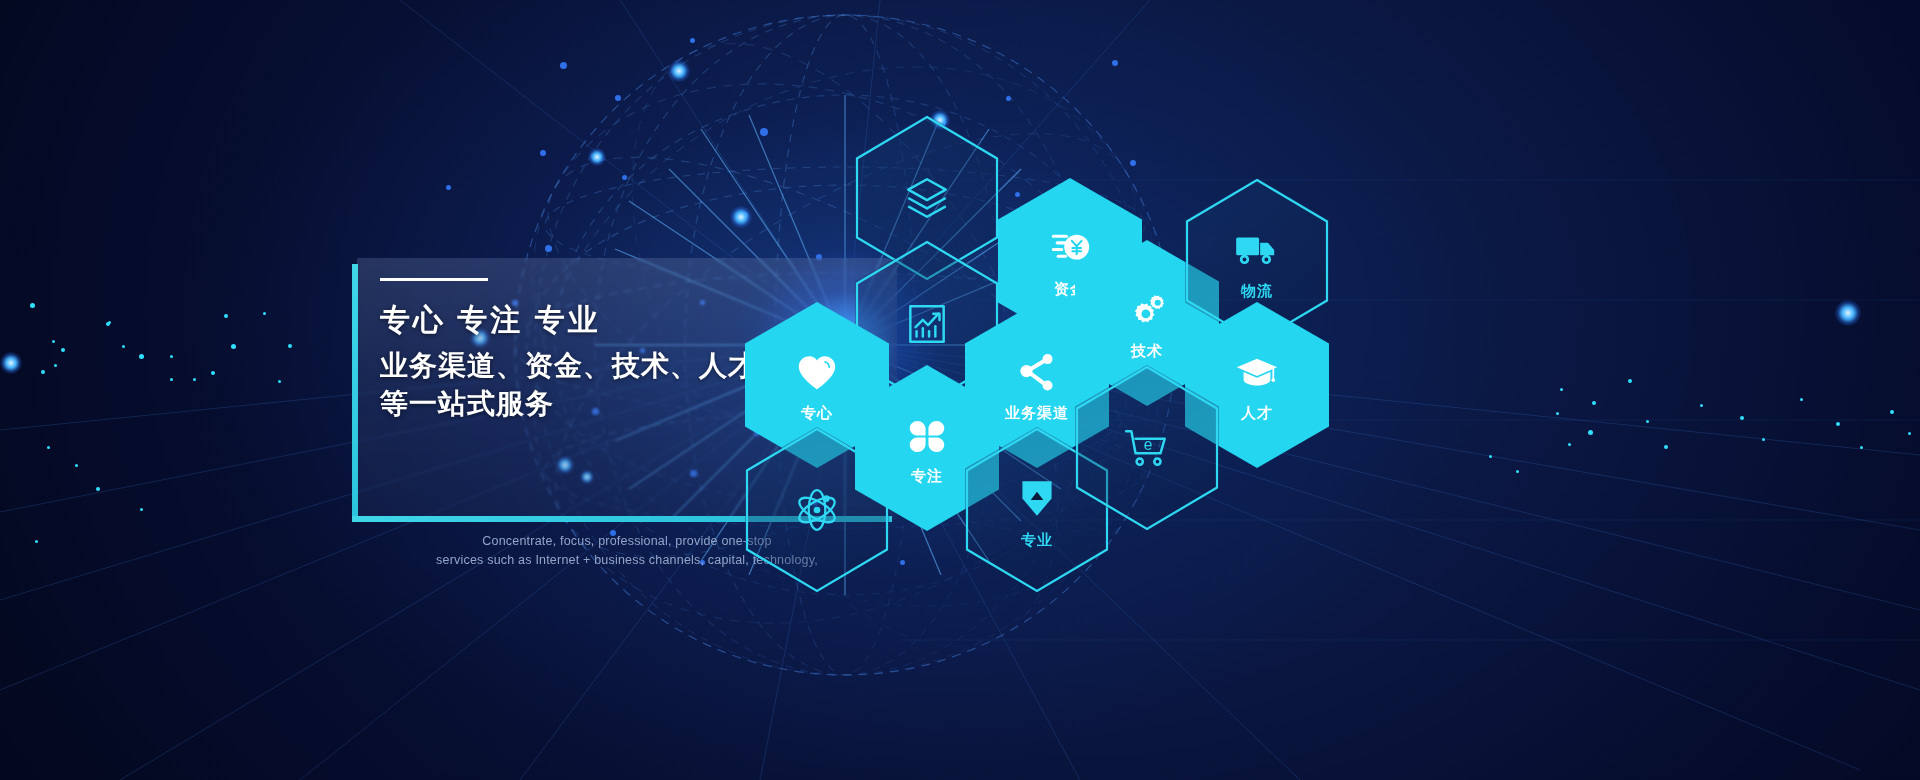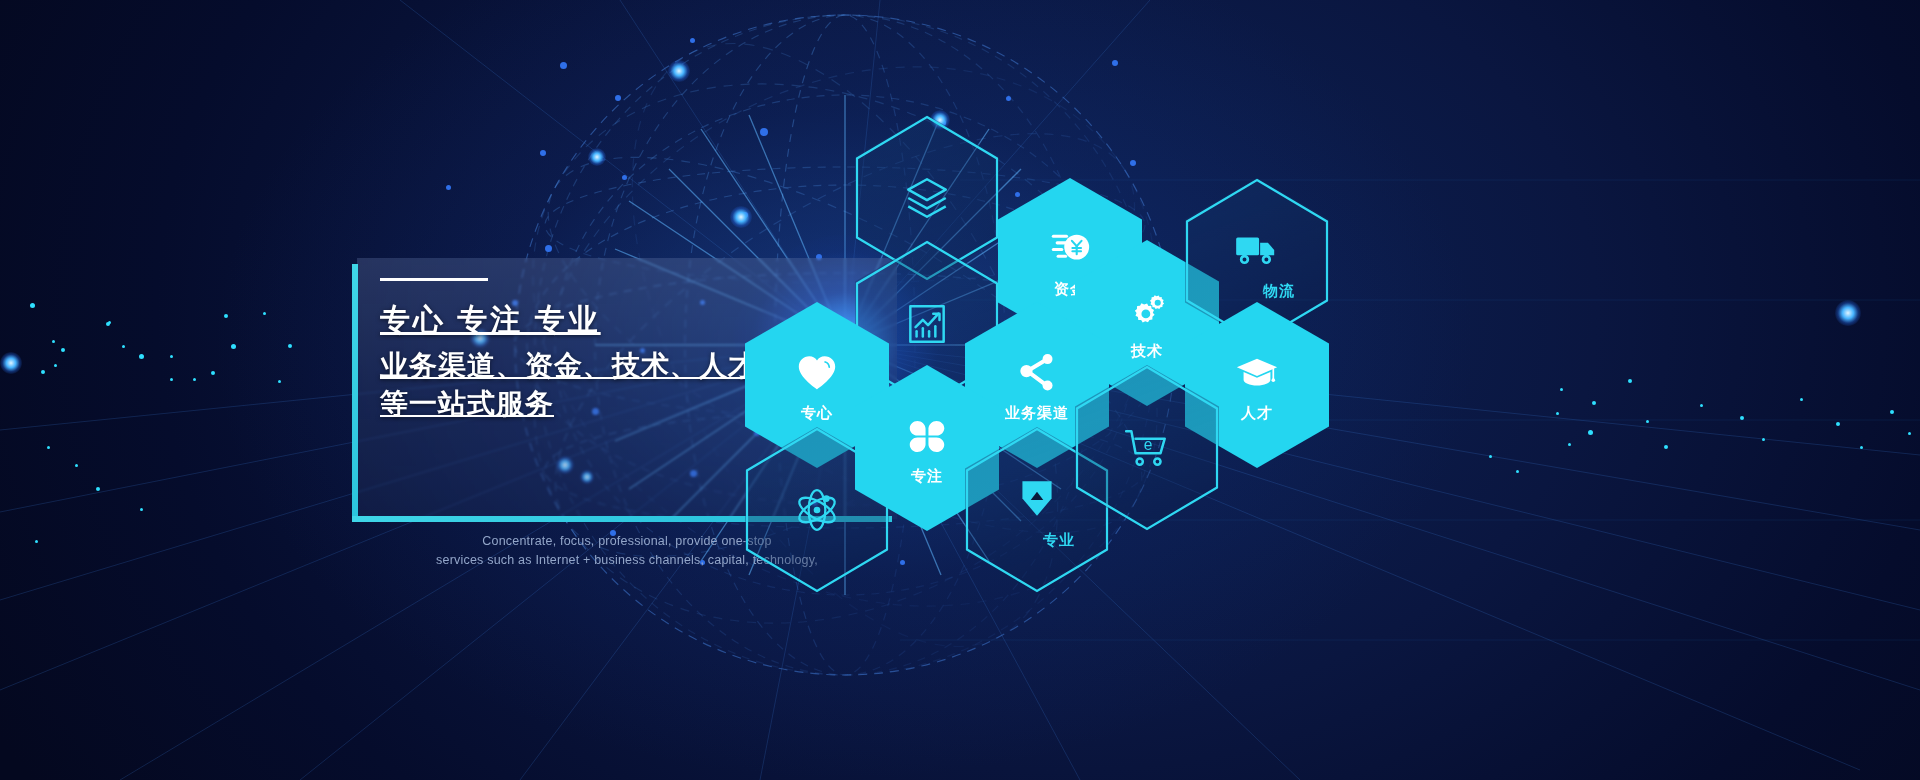--- a/index.html
+++ b/index.html
@@ -50,21 +50,20 @@
   .panel-bar-bottom{
     position:absolute; left:352px; top:516px; width:540px; height:6px;
     background:linear-gradient(90deg,#3fd6e8 0%,#2bc4dd 70%,#2bc4dd 100%);
   }
   .panel-inner{ position:absolute; left:380px; top:278px; width:520px; }
   .rule{ width:108px; height:3px; background:#ffffff; margin-bottom:19px; }
   .tline{
     color:#ffffff; font-weight:700; line-height:1.36;
     text-shadow:0 1px 4px rgba(0,0,0,.55);
     white-space:nowrap;
-    text-decoration:underline;
   }
   .tline.h1{ font-size:30px; letter-spacing:3px; margin-bottom:6px; }
   .tline.h2{ font-size:28px; letter-spacing:1px; }
   .subtitle{
     position:absolute; left:357px; top:532px; width:540px;
     text-align:center; color:#93a6c9; font-size:12.5px; line-height:1.55;
     letter-spacing:.2px;
   }
 
   
@@ -78,21 +77,21 @@
     background:linear-gradient(160deg, rgba(20,55,110,.42) 0%, rgba(10,28,70,.30) 100%);
   }
   .hex .hexborder{
     position:absolute; inset:0; pointer-events:none;
   }
   .hexlabel{
     font-size:15px; font-weight:700; letter-spacing:1px; margin-top:9px;
     line-height:1;
   }
   .hex.solid .hexlabel{ color:#ffffff; }
-  .hex.outline .hexlabel{ color:#2fd8f2;padding-left:44px; }
+  .hex.outline .hexlabel{ color:#2fd8f2; }
   .ico{ width:46px; height:46px; display:block; }
   .hex.outline .ico{ width:50px; height:50px; }
 </style>
 </head>
 <body>
 
 <div id="stage">
 
   <svg class="bg-svg" viewBox="0 0 1920 780" preserveAspectRatio="none">
     <defs>

